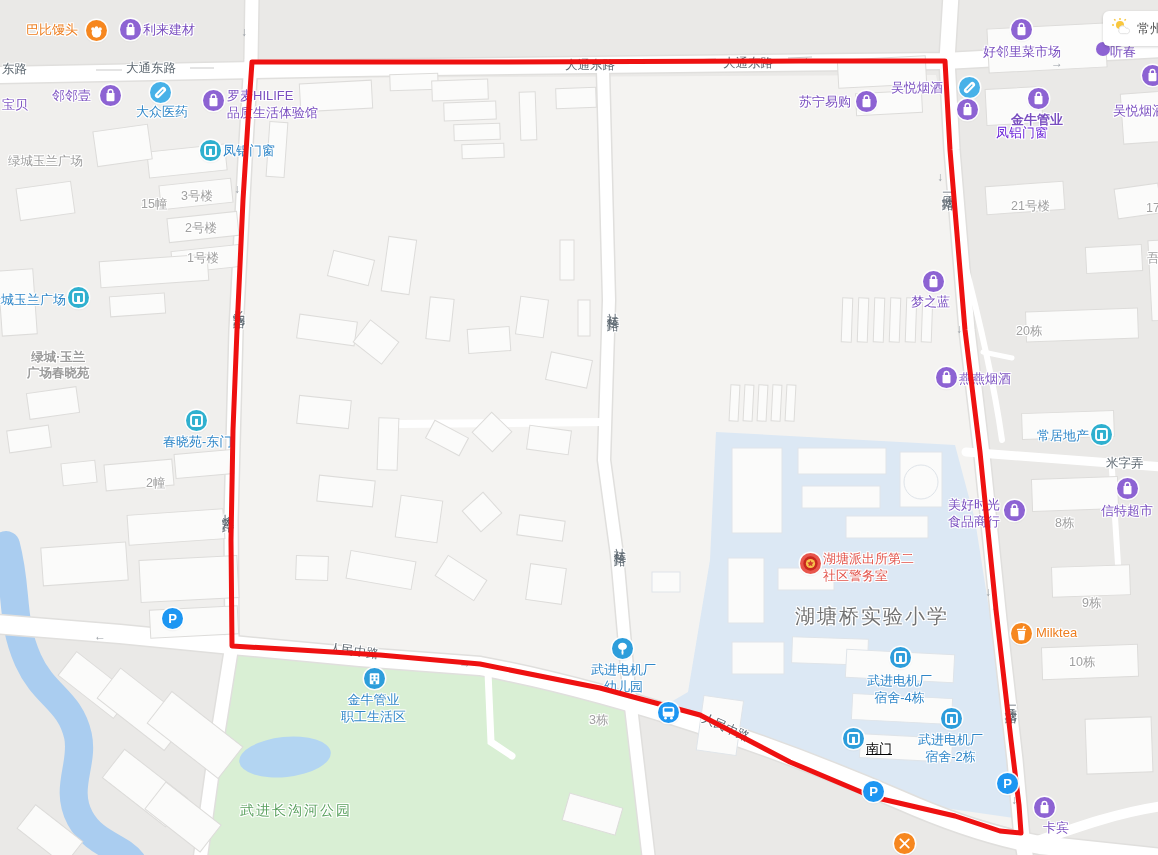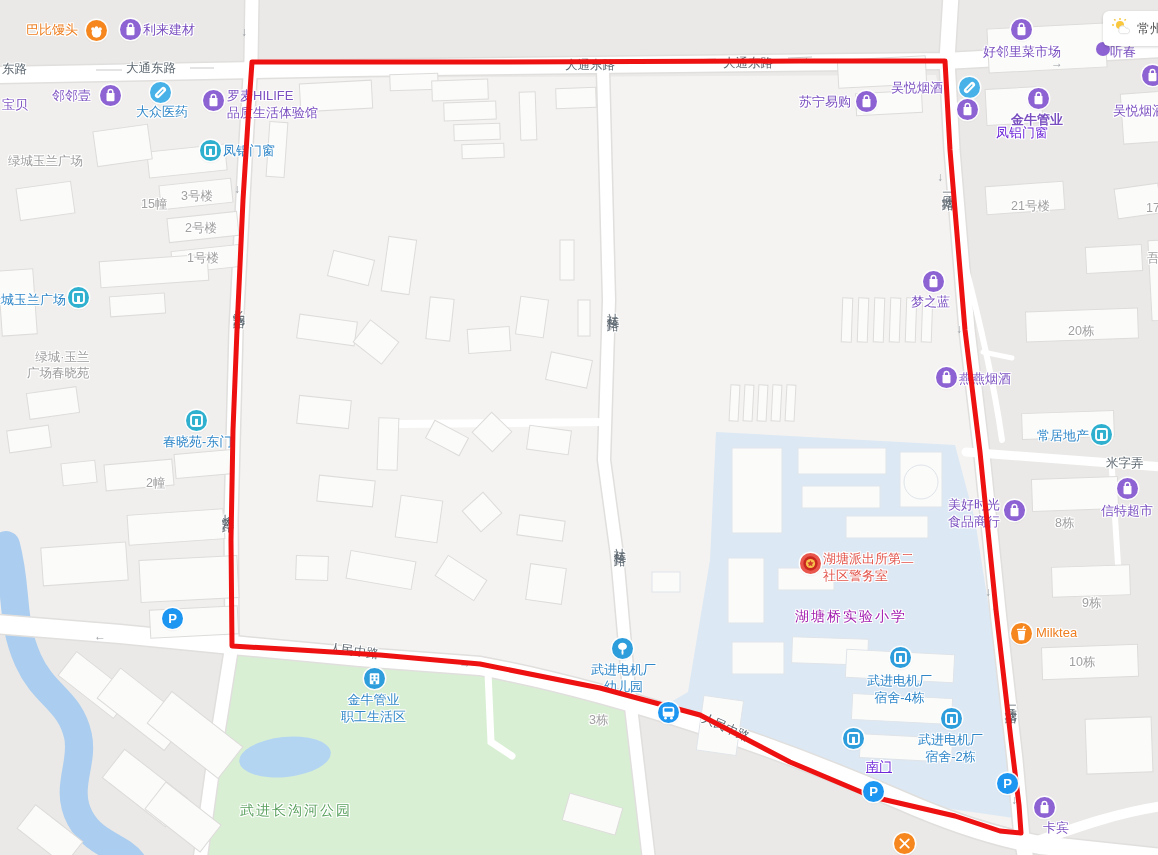--- a/index.html
+++ b/index.html
@@ -9,21 +9,21 @@
   #base-svg{position:absolute;left:0;top:0;z-index:0;}
   #text-layer{position:absolute;left:0;top:0;width:100%;height:100%;z-index:1;}
   #route-svg{position:absolute;left:0;top:0;z-index:2;pointer-events:none;}
   #icon-layer{position:absolute;left:0;top:0;width:100%;height:100%;z-index:3;}
   .halo{text-shadow:-1px 0 0 #fff,1px 0 0 #fff,0 -1px 0 #fff,0 1px 0 #fff,
         -1px -1px 0 #fff,1px 1px 0 #fff,-1px 1px 0 #fff,1px -1px 0 #fff;}
   .poi-text{position:absolute;font-size:13px;line-height:17px;white-space:pre;font-weight:500;}
   .road-label{position:absolute;font-size:12.5px;line-height:15px;color:#5c6770;white-space:pre;}
   .road-label.vert{writing-mode:vertical-rl;letter-spacing:3px;}
   .area-label{position:absolute;font-size:12.5px;line-height:16px;color:#a0a0a0;white-space:pre;}
-  .area-label.school{font-size:14px;letter-spacing:2px;color:#a21caf;}
+  .area-label.school{font-size:20px;letter-spacing:2px;color:#737373;}
   .area-label.park{font-size:14px;letter-spacing:2px;color:#5ba15f;}
   .area-label.blk{color:#9b9b9b;}
   .arrow{position:absolute;font-size:12px;color:#9aa0a6;}
   .poi-icon{position:absolute;width:21px;height:21px;border-radius:50%;
             box-shadow:0 0 0 1.5px rgba(255,255,255,.95),0 1px 2px rgba(0,0,0,.25);}
   .poi-icon svg{display:block;width:21px;height:21px;}
   #weather{position:absolute;left:1103px;top:11px;width:72px;height:35px;z-index:4;
            background:#fff;border-radius:6px;box-shadow:0 1px 3px rgba(0,0,0,.18);
            display:flex;align-items:center;gap:4px;padding-left:8px;box-sizing:border-box;}
   #weather .w-city{font-size:13px;color:#555;}
@@ -196,27 +196,27 @@
       <div class="road-label halo vert" style="left: 940px; top: 182px;">三塘路</div>
       <div class="road-label halo vert" style="left: 1003px; top: 695px;">三塘路</div>
       <div class="road-label halo" style="left: 1106px; top: 456px;">米字弄</div>
       <div class="road-label halo" style="left: 330px; top: 641px; transform: rotate(7deg); transform-origin: left top;">人民中路</div>
       <div class="road-label halo" style="left: 706px; top: 711px; transform: rotate(24deg); transform-origin: left top;">人民中路</div>
       <div class="area-label halo blk" style="left: 8px; top: 153px;">绿城玉兰广场</div>
       <div class="area-label halo" style="left: 181px; top: 188px;">3号楼</div>
       <div class="area-label halo" style="left: 141px; top: 196px;">15幢</div>
       <div class="area-label halo" style="left: 185px; top: 220px;">2号楼</div>
       <div class="area-label halo" style="left: 187px; top: 250px;">1号楼</div>
-      <div class="area-label halo blk" style="left: 27px; top: 349px; text-align: right;">绿城·玉兰
+      <div class="area-label halo blk" style="left: 27px; top: 349px; text-align: center; font-weight: bold;">绿城·玉兰
 广场春晓苑</div>
       <div class="area-label halo" style="left: 146px; top: 475px;">2幢</div>
       <div class="area-label halo" style="left: 1011px; top: 198px;">21号楼</div>
       <div class="area-label halo" style="left: 1146px; top: 200px;">17栋</div>
       <div class="area-label halo" style="left: 1147px; top: 250px;">吾</div>
-      <div class="area-label halo" style="left: 1068px; top: 323px;">20栋</div>
+      <div class="area-label halo" style="left: 1016px; top: 323px;">20栋</div>
       <div class="area-label halo" style="left: 1055px; top: 515px;">8栋</div>
       <div class="area-label halo" style="left: 1082px; top: 595px;">9栋</div>
       <div class="area-label halo" style="left: 1069px; top: 654px;">10栋</div>
       <div class="area-label halo" style="left: 589px; top: 712px;">3栋</div>
       <div class="area-label halo school" style="left: 795px; top: 608px;">湖塘桥实验小学</div>
       <div class="area-label halo park" style="left: 240px; top: 802px;">武进长沟河公园</div>
       <span class="arrow" style="left: 241px; top: 25px;">↓</span>
       <span class="arrow" style="left: 803px; top: 50px;">←</span>
       <span class="arrow" style="left: 1051px; top: 56px;">→</span>
       <span class="arrow" style="left: 234px; top: 182px;">↓</span>
@@ -247,21 +247,21 @@
       <div class="poi-text halo" style="left: 1037px; top: 427px; color: rgb(46, 134, 200);">常居地产</div>
       <div class="poi-text halo" style="left: 1101px; top: 502px; color: rgb(122, 79, 192);">信特超市</div>
       <div class="poi-text halo" style="left: 948px; top: 496px; color: rgb(122, 79, 192);">美好时光
 食品商行</div>
       <div class="poi-text halo" style="left: 1036px; top: 624px; color: rgb(237, 125, 30);">Milktea</div>
       <div class="poi-text halo" style="left: 1043px; top: 819px; color: rgb(122, 79, 192);">卡宾</div>
       <div class="poi-text halo" style="left: 823px; top: 550px; color: rgb(226, 83, 74);">湖塘派出所第二
 社区警务室</div>
       <div class="poi-text halo" style="left: 867px; top: 672px; color: rgb(46, 134, 200); text-align: center;">武进电机厂
 宿舍-4栋</div>
-      <div class="poi-text halo" style="left: 866px; top: 758px; color: #6d28d9; text-decoration: underline;">南门</div>
+      <div class="poi-text halo" style="left: 866px; top: 740px; color: #000000; text-decoration: underline;">南门</div>
       <div class="poi-text halo" style="left: 918px; top: 731px; color: rgb(46, 134, 200); text-align: center;">武进电机厂
 宿舍-2栋</div>
       <div class="poi-text halo" style="left: 591px; top: 661px; color: rgb(46, 134, 200); text-align: center;">武进电机厂
 幼儿园</div>
       <div class="poi-text halo" style="left: 341px; top: 691px; color: rgb(46, 134, 200); text-align: center;">金牛管业
 职工生活区</div>
       <div class="poi-text halo" style="left: 163px; top: 433px; color: rgb(46, 134, 200);">春晓苑-东门</div>
       <div class="poi-text halo" style="left: -12px; top: 291px; color: rgb(46, 134, 200);">绿城玉兰广场</div>
     </div>
 

